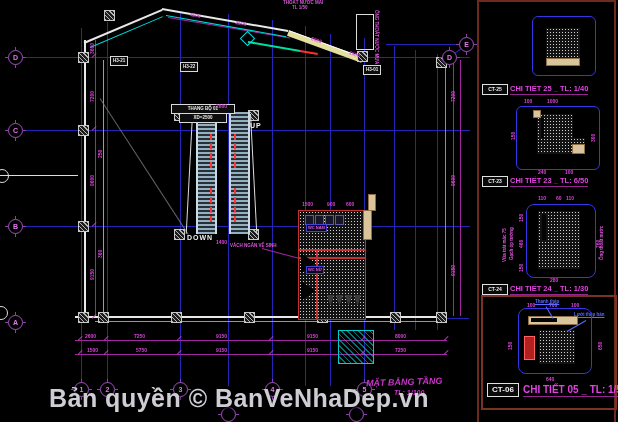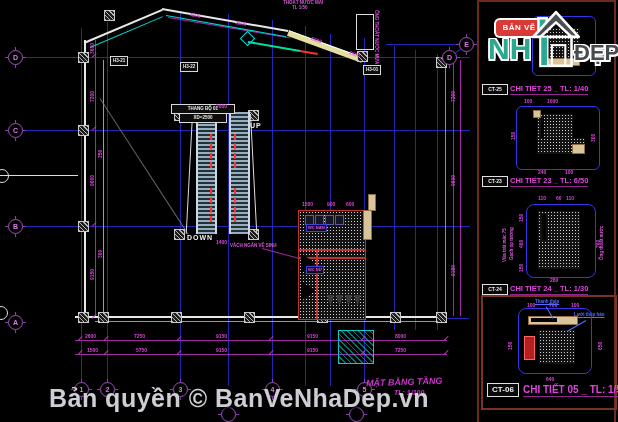--- a/index.html
+++ b/index.html
@@ -294,32 +294,18 @@
     <div class="tan" style="left:528px;top:316px;width:50px;height:9px"></div>
     <div class="abs" style="left:531px;top:318px;width:26px;height:4px;background:#050505"></div>
     <div class="abs dots" style="left:539px;top:330px;width:36px;height:34px"></div>
     <div class="abs" style="left:524px;top:336px;width:9px;height:22px;background:#b32020;border:1px solid #ff6060"></div>
     <div class="rl" style="left:546px;top:306px;width:14px;background:#5b6bff;transform:rotate(60deg)"></div>
     <div class="rl" style="left:586px;top:320px;width:22px;background:#5b6bff;transform:rotate(150deg)"></div>
     <div class="dt-tag" style="left:487px;top:383px;width:30px;height:12px;font-size:8px;line-height:12px">CT-06</div>
     <div class="dt-label" style="left:523px;top:384px;font-size:10px">CHI TIẾT 05 _ TL: 1/50</div>
   </div>
 
-  <div class="abs" style="left:482px;top:6px;width:134px;height:72px;z-index:5">
-    <div class="abs" style="left:14px;top:14px;width:46px;height:16px;background:#d93a35;border-radius:4px;box-shadow:0 0 0 2px #fff;color:#fff;font-size:8px;font-weight:700;text-align:center;line-height:16px;letter-spacing:.5px">BẢN VẼ</div>
-    <div class="abs outline-w" style="left:6px;top:28px;font-size:30px;font-weight:900;color:#2aa890;line-height:1">NH</div>
-    <div class="abs" style="left:50px;top:4px;width:48px;height:60px">
-      <svg width="48" height="60" viewBox="0 0 46 58">
-        <rect x="6" y="8" width="8" height="12" fill="#2aa890" stroke="#fff" stroke-width="2.5"></rect>
-        <polygon points="23,2 45,26 38,26 23,12 8,26 1,26" fill="#4a4e54" stroke="#fff" stroke-width="2.5" stroke-linejoin="round"></polygon>
-        <rect x="8" y="26" width="30" height="28" fill="none" stroke="#fff" stroke-width="2.5"></rect>
-        <rect x="8" y="26" width="7" height="28" fill="#2aa890" stroke="#fff" stroke-width="1.5"></rect>
-        <rect x="19" y="34" width="13" height="20" fill="none" stroke="#fff" stroke-width="2"></rect>
-      </svg>
-    </div>
-    <div class="abs outline-w" style="left:92px;top:34px;font-size:22px;font-weight:900;color:#474b50;line-height:1.2">ĐẸP</div>
-  </div>
 
   <div class="planTitle">MẶT BẰNG TẦNG</div>
   <div class="planScale">TL: 1/100</div>
   <div class="copyright">Bản quyền © BanVeNhaDep.vn</div>
 
 </div>
 
 </body></html>

